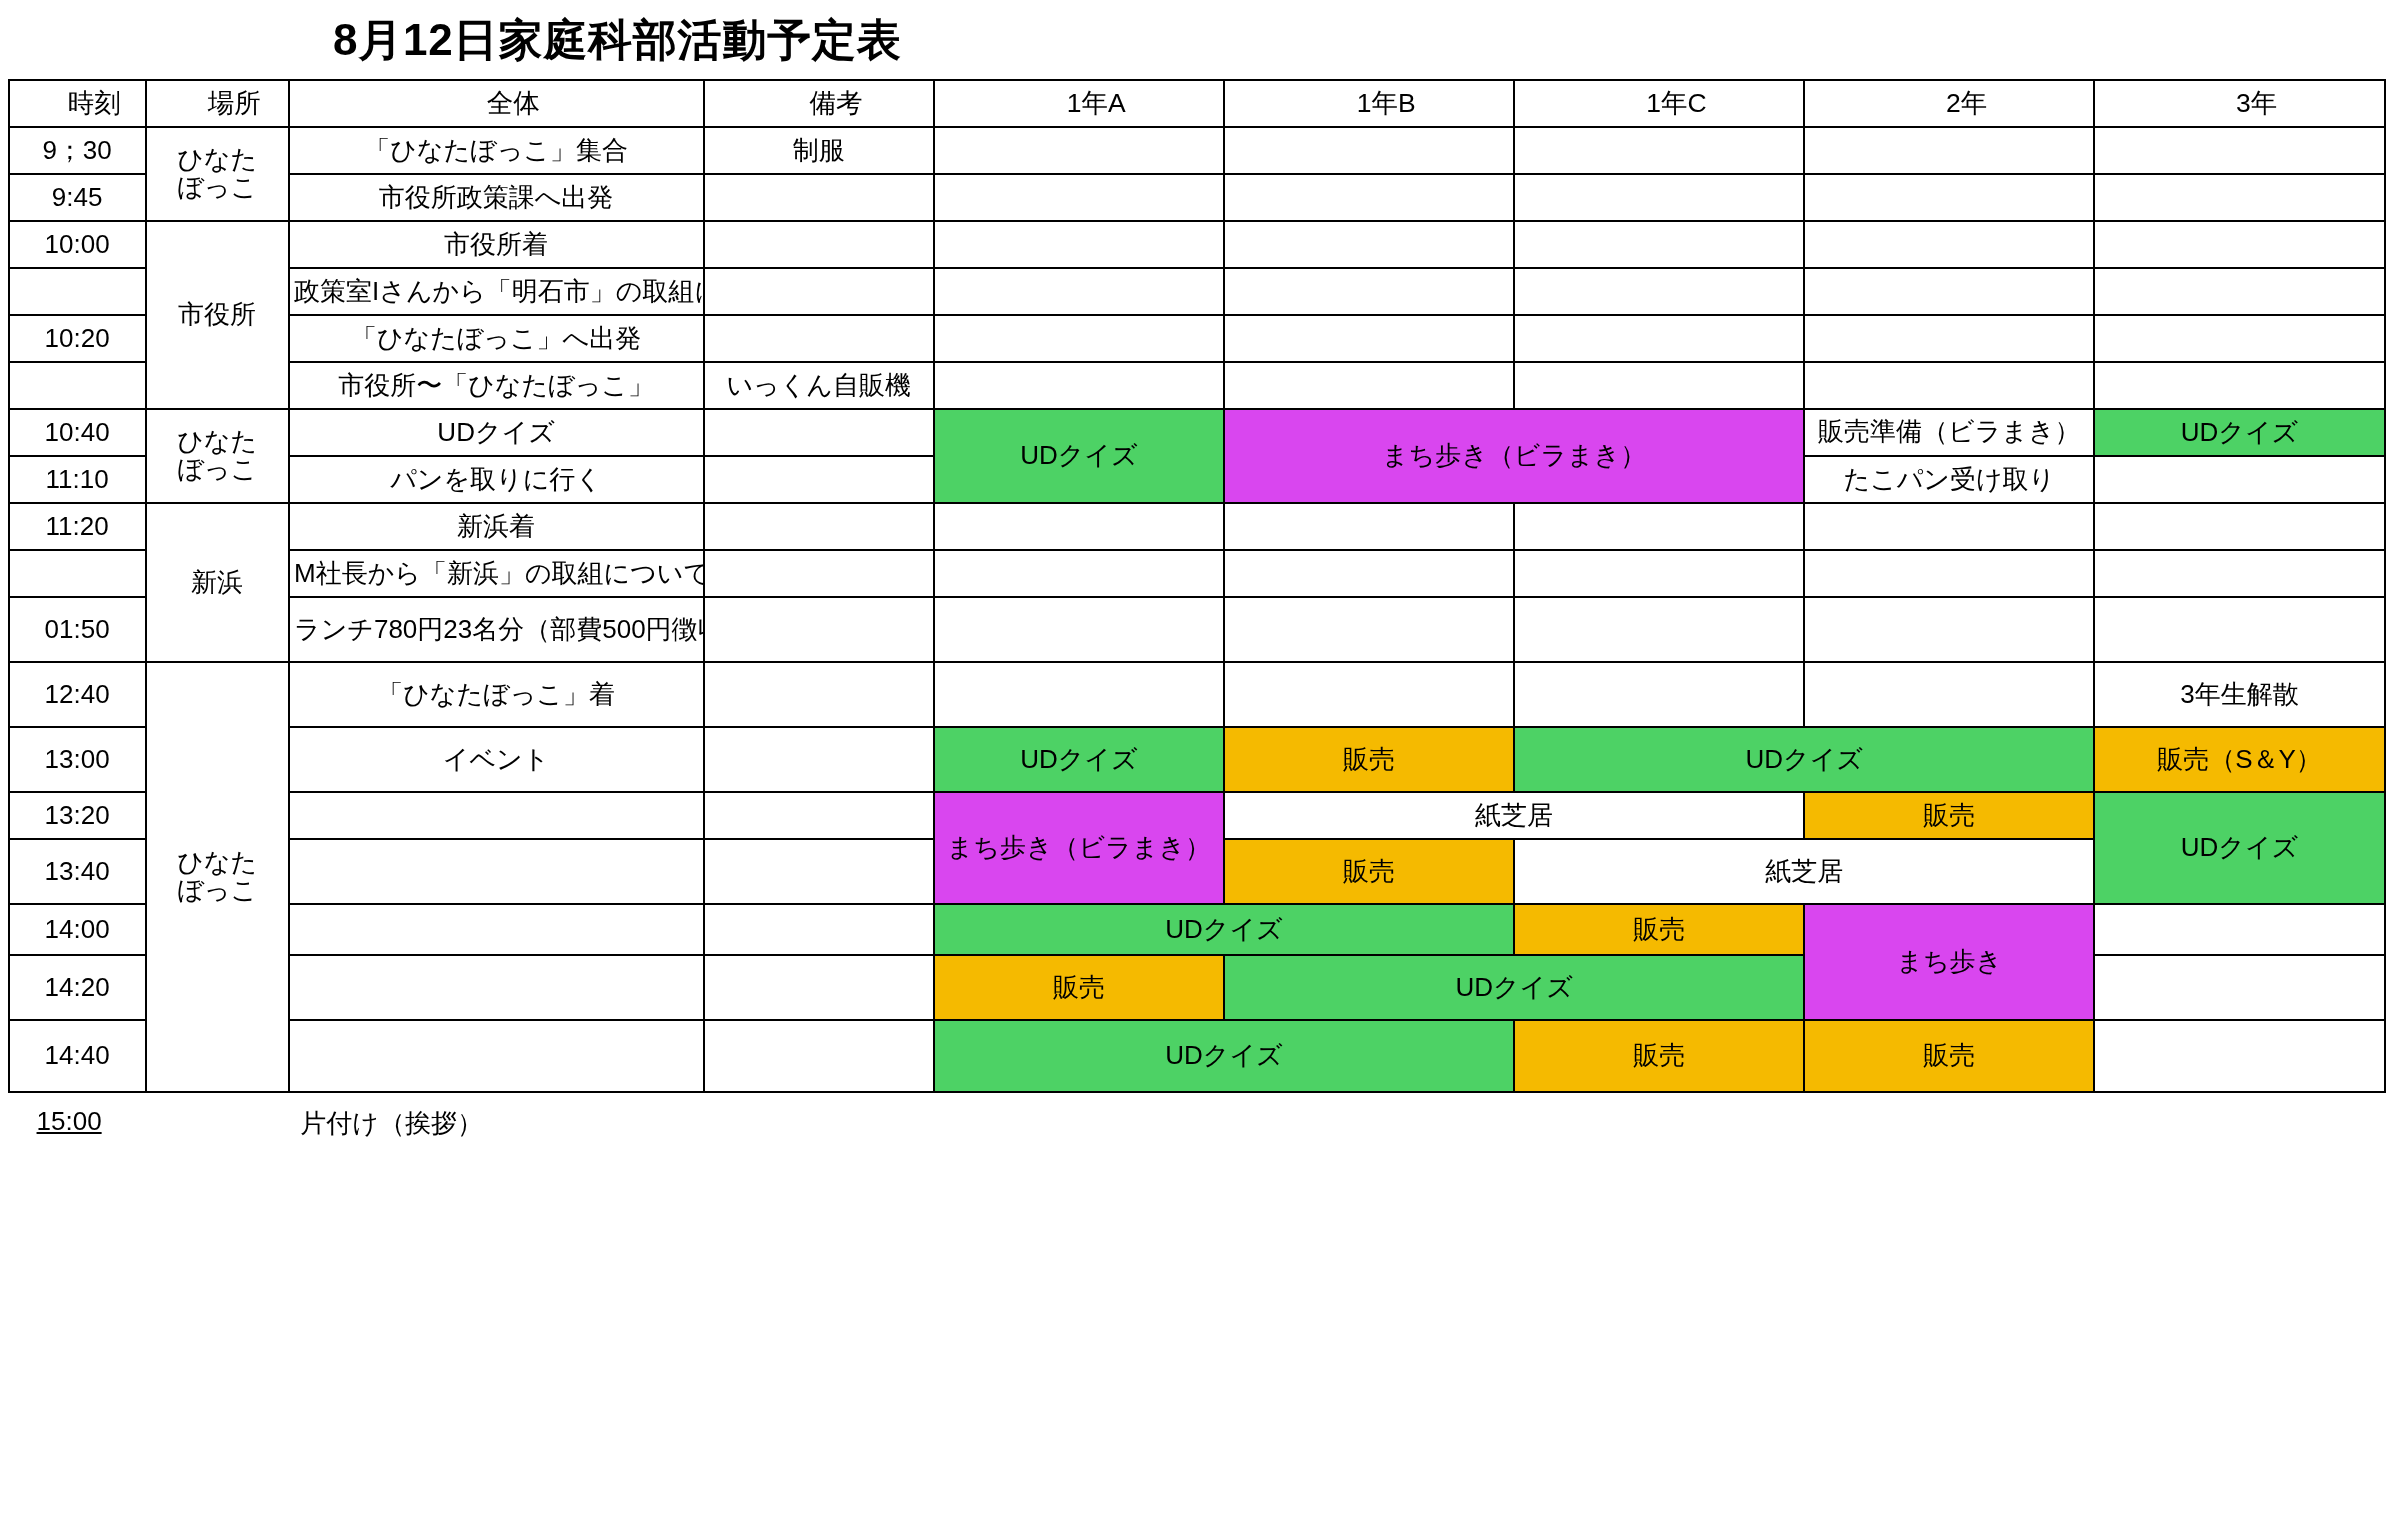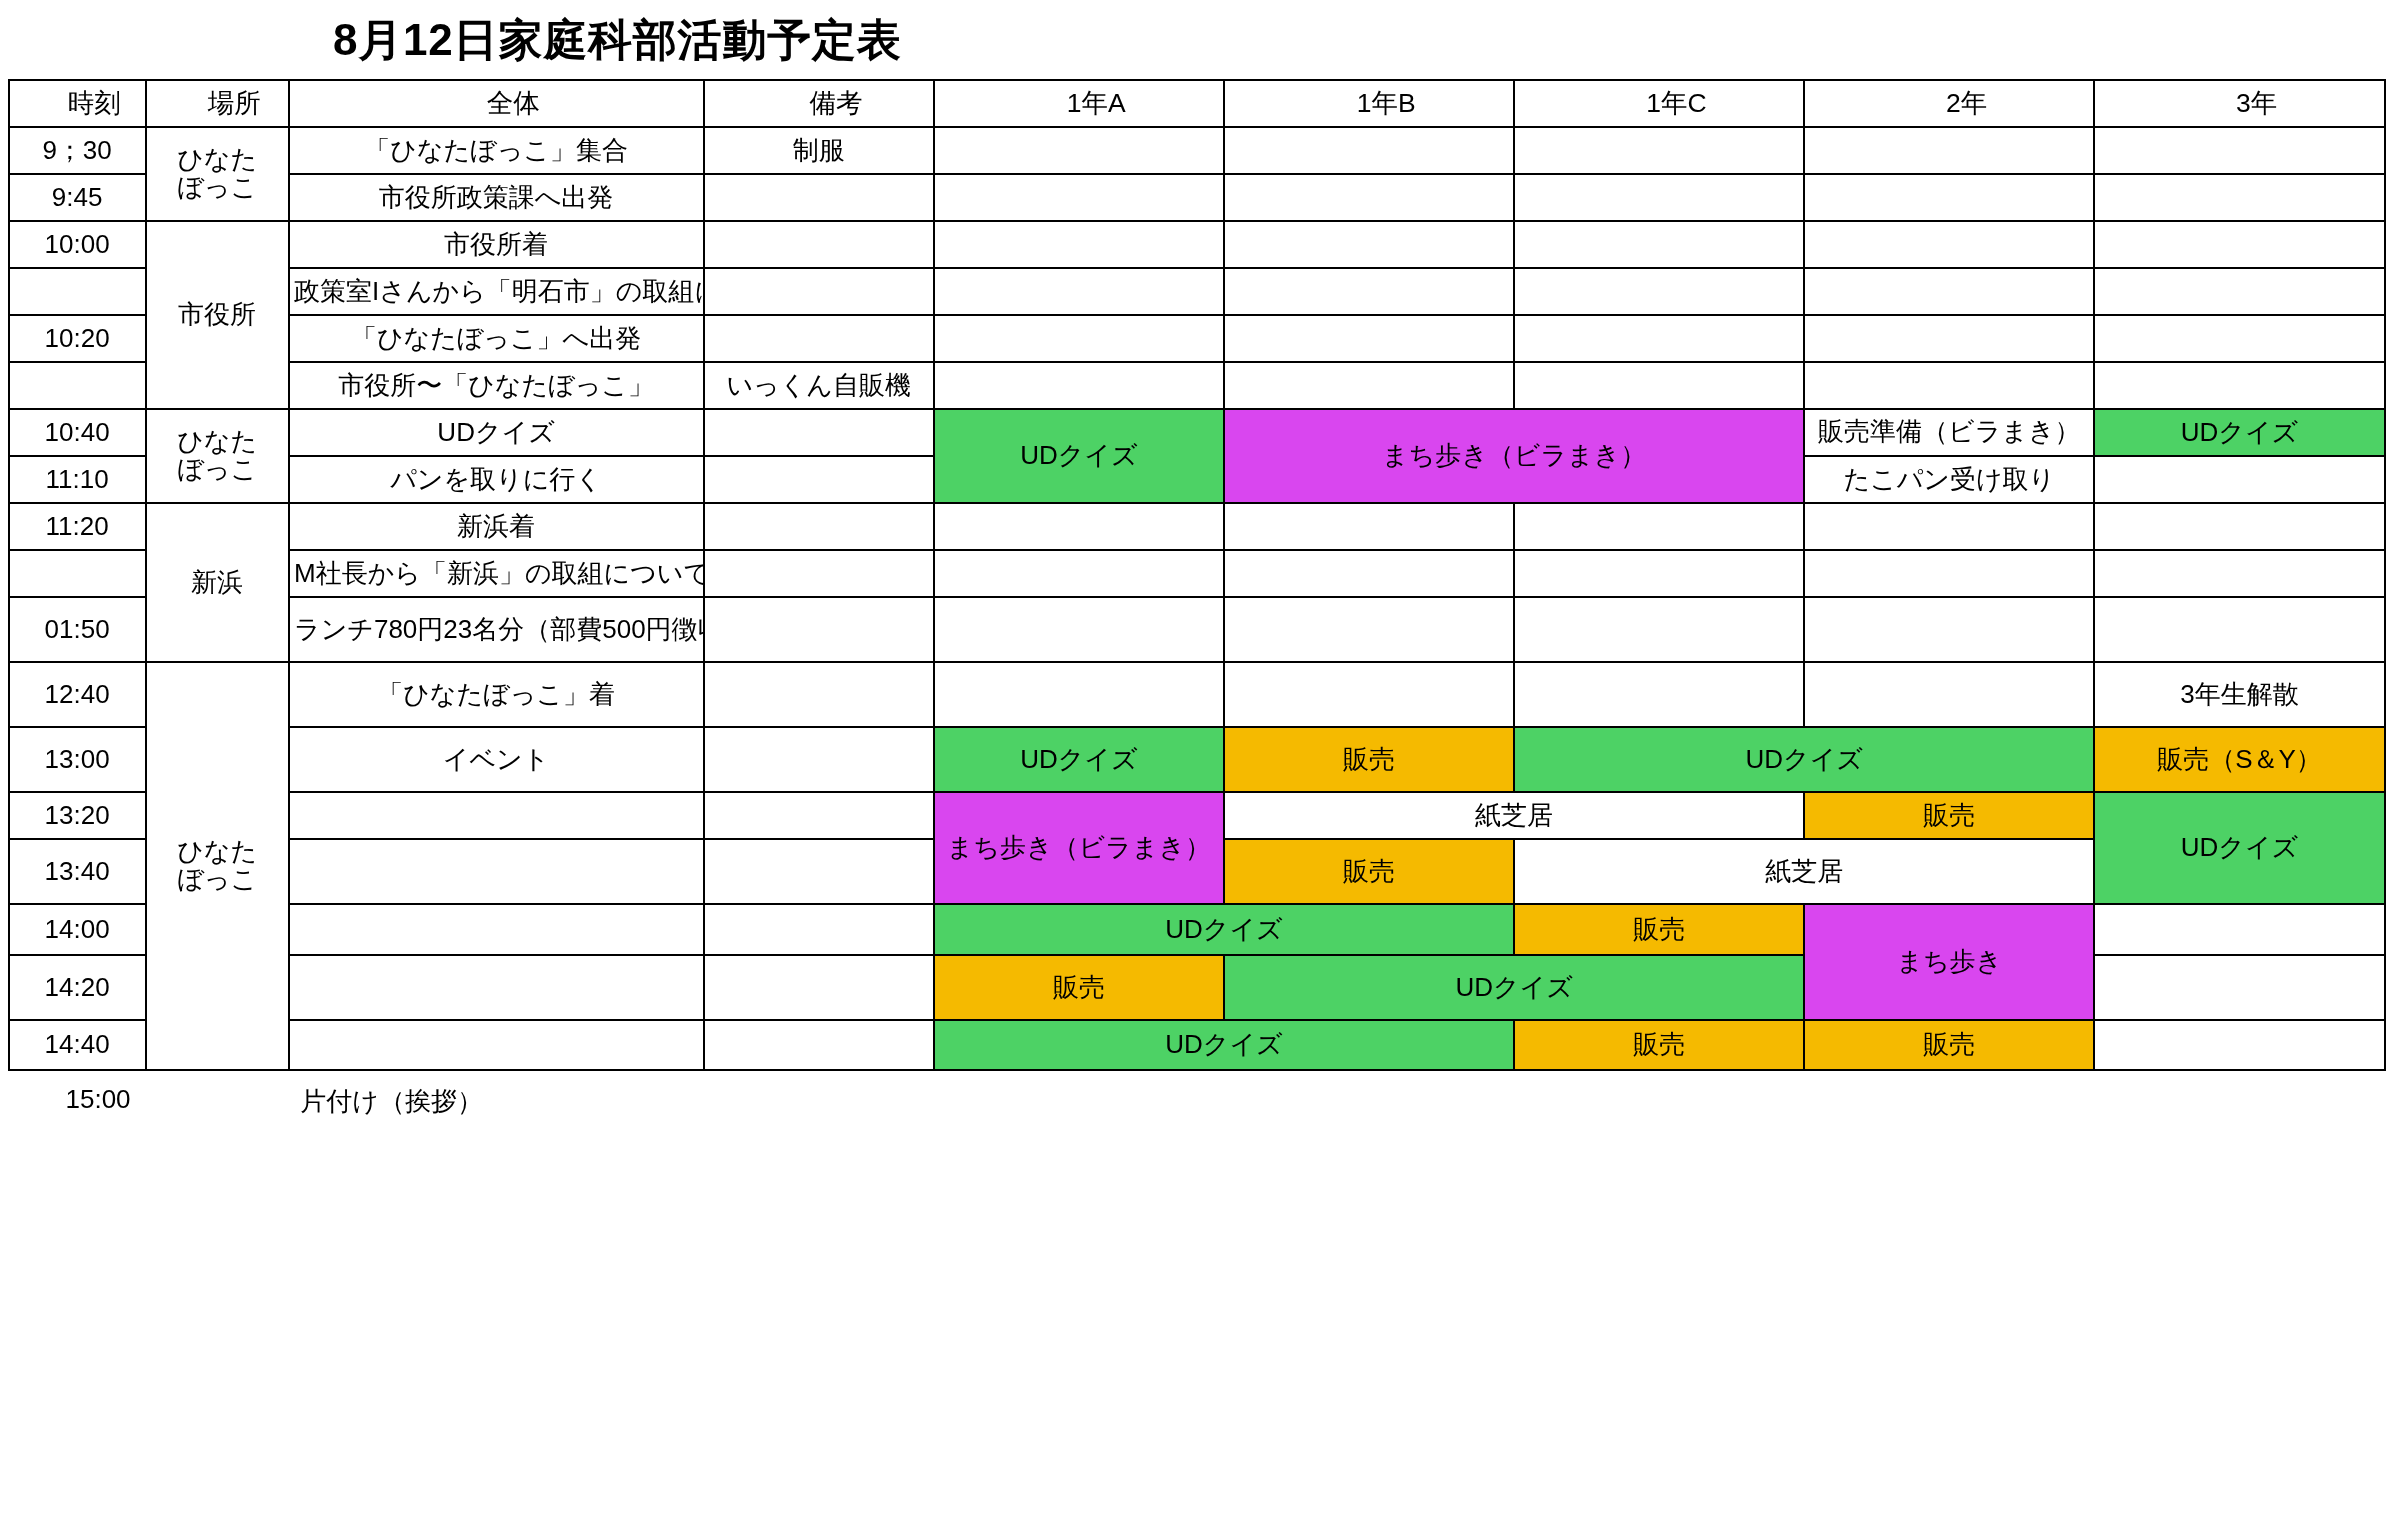--- a/index.html
+++ b/index.html
@@ -67,23 +67,24 @@
   .white  { background: #ffffff; }
 
   .footer {
     display: flex;
     margin-left: 7.6px;
     margin-top: 13.6px;
     font-size: 26px;
   }
   .footer .f-time {
     width: 135px;
-    text-align: right;
+    text-align: center;
     padding-right: 12px;
     box-sizing: border-box;
+    text-decoration: underline;
   }
   .footer .f-place { width: 141px; }
   .footer .f-text { padding-left: 16.7px; }
 </style>
 </head>
 <body>
 
 <div class="page">
 
   <div class="title">8月12日家庭科部活動予定表</div>
@@ -288,21 +289,21 @@
 
       <tr style="height:65px;">
         <td class="time">14:20</td>
         <td class="all"></td>
         <td class="note"></td>
         <td class="orange">販売</td>
         <td class="green" colspan="2">UDクイズ</td>
         <td class="white"></td>
       </tr>
 
-      <tr style="height:50px;">
+      <tr style="height:72px;">
         <td class="time">14:40</td>
         <td class="all"></td>
         <td class="note"></td>
         <td class="green" colspan="2">UDクイズ</td>
         <td class="orange">販売</td>
         <td class="orange">販売</td>
         <td class="white"></td>
       </tr>
 
     </tbody>

